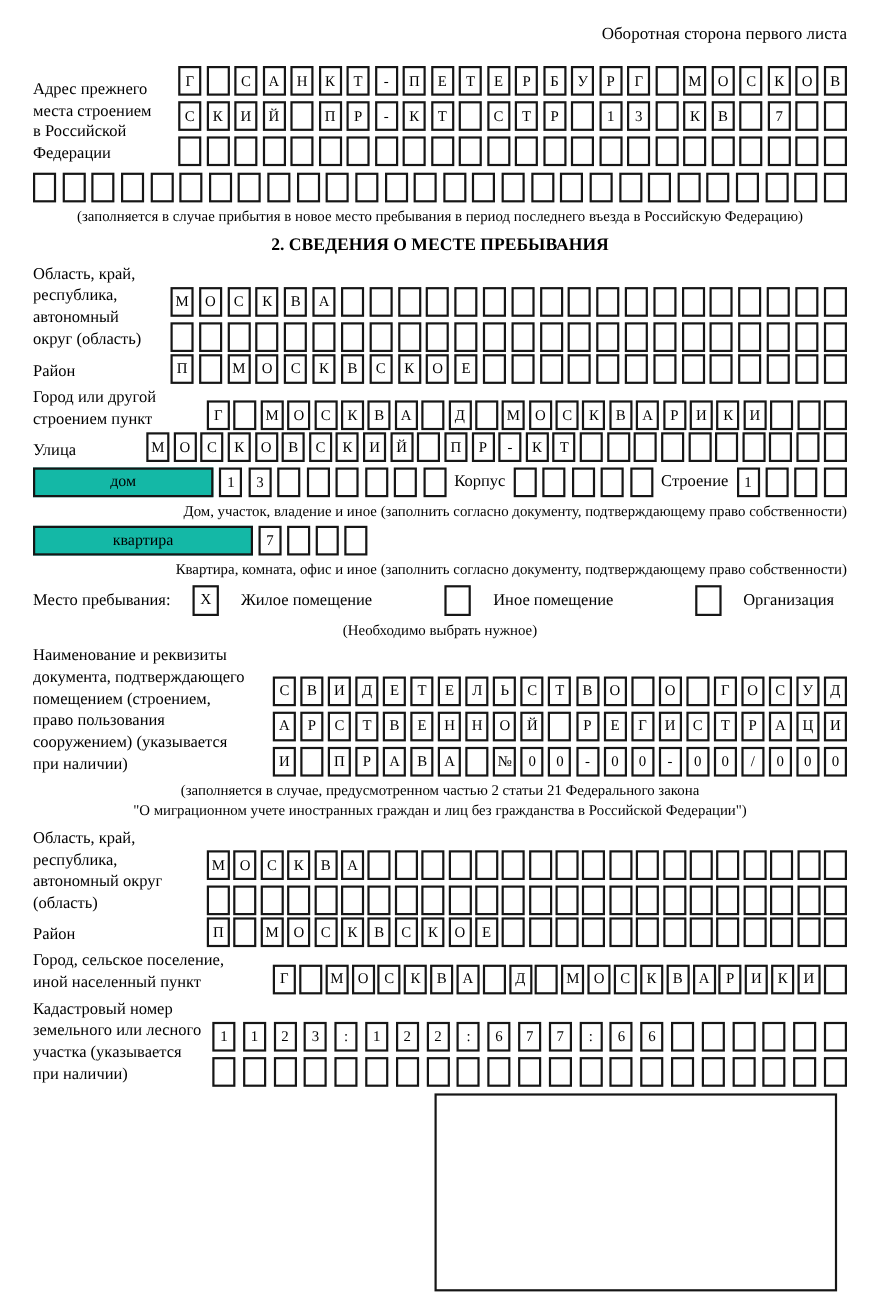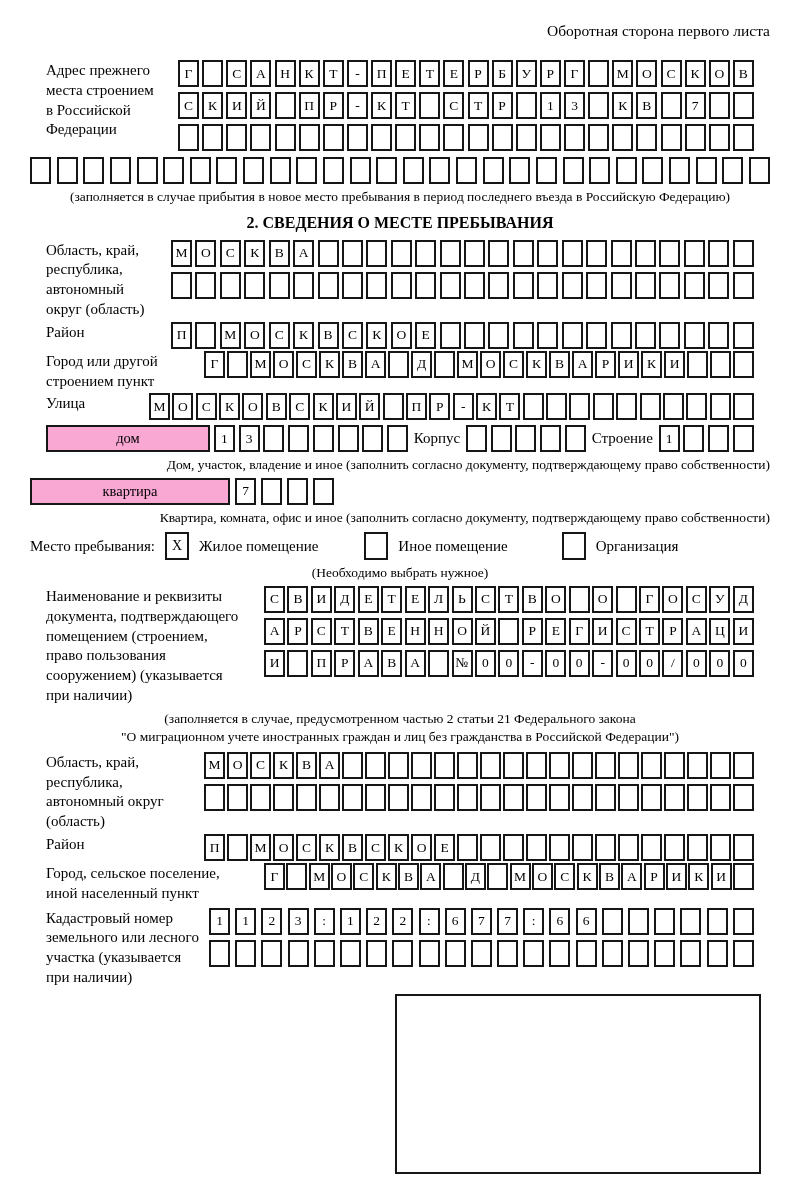--- a/index.html
+++ b/index.html
@@ -1,40 +1,40 @@
 <!DOCTYPE html>
 <html><head>
 <meta charset="utf-8">
 <style>
   html,body{margin:0;padding:0;background:#fff;}
   body{width:800px;color:#000;font-family:"Liberation Serif","DejaVu Serif",serif;font-size:15px;}
   .page{padding:6px 30px 10px 30px;box-sizing:border-box;width:800px;}
   .hdr{text-align:right;padding:16px 0 18px 0;font-size:15.5px;}
-  .frow{display:flex;align-items:flex-start;margin:2px 16px;}
+  .frow{display:flex;align-items:flex-end;margin:2px 0;}
   .lbl{line-height:1.32;flex:none;padding-top:1px;}
   .w130{width:132px;}
   .w125{width:125px;}
   .w155{width:158px;}
   .w100{width:103px;}
   .w215{width:218px;}
   .w160{width:163px;}
   .rows{flex:1;display:flex;flex-direction:column;gap:5px;}
   .boxes{flex:1;display:flex;justify-content:space-between;}
   .boxes .cell{flex:none;}
   .cell{width:17px;height:23px;border:2px solid #161616;display:flex;align-items:center;justify-content:center;font-size:13.5px;background:#fff;}
   .fullrow{margin:6px 0 2px 0;}
   .note{text-align:center;font-size:13.5px;margin:4px 0 2px 0;line-height:1.3;}
   .sec-title{text-align:center;font-weight:bold;font-size:16px;margin:8px 0 8px 0;}
   .sub-title{text-align:center;font-weight:bold;font-size:15.5px;margin:14px 0 6px 0;}
-  .widebox{border:2px solid #161616;height:23px;display:flex;align-items:center;justify-content:center;flex:none;background:#f9a8d4;font-size:14.5px;}
+  .widebox{border:2px solid #161616;height:23px;display:flex;align-items:center;justify-content:center;flex:none;background:#14b8a6;font-size:14.5px;}
   .dombox{width:160px;}
   .kvbox{width:196px;}
   .inline-lbl{align-self:center;font-size:15px;padding:0 2px;flex:none;}
   .aptrow{display:flex;gap:5px;margin:4px 0;}
-  .stayrow{display:flex;align-items:center;gap:10px;margin:6px 0 2px 0;}
+  .stayrow{display:flex;align-items:center;gap:20px;margin:6px 0 2px 0;}
   .cb{width:20px;height:24px;border:2px solid #161616;display:flex;align-items:center;justify-content:center;font-size:14px;flex:none;background:#fff;}
   .gap26{width:26px;flex:none;}
   .gap34{width:34px;flex:none;}
   .mark-box{margin-left:365px;width:362px;height:176px;border:2px solid #161616;margin-top:6px;background:#fff;}
   .line{display:block;}
 </style>
 </head>
 <body>
 
 <div class="page">

